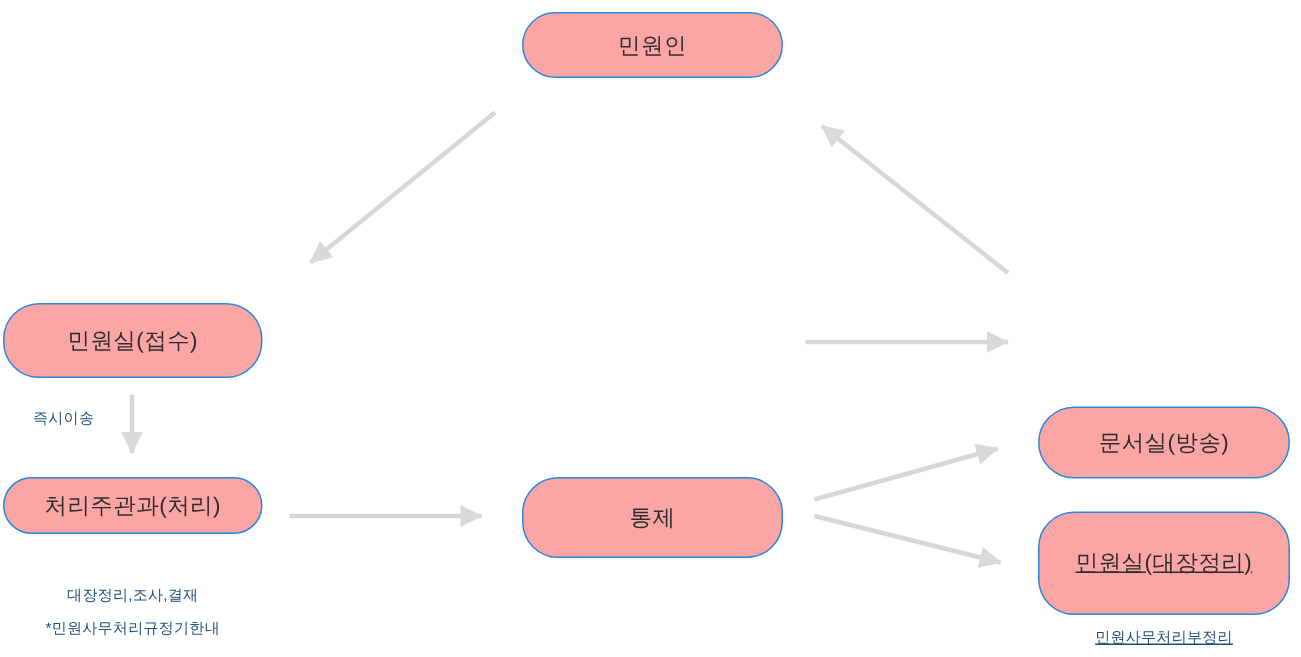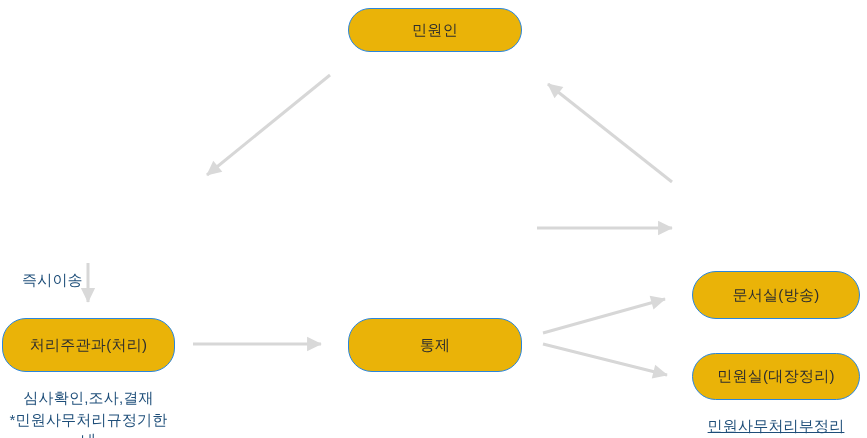--- a/index.html
+++ b/index.html
@@ -9,51 +9,51 @@
     height: 438px;
     background: #ffffff;
     font-family: "Liberation Sans", sans-serif;
     overflow: hidden;
   }
   .node {
     position: absolute;
     box-sizing: border-box;
     border: 1.6px solid #2a86dd;
     border-radius: 24px;
-    background: #eab308;
+    background: #fca5a5;
     display: flex;
     align-items: center;
     justify-content: center;
     font-size: 15px;
     color: #2e2e2e;
     letter-spacing: 0.3px;
     z-index: 2;
   }
   .caption {
     position: absolute;
-    font-size: 15px;
+    font-size: 10px;
     color: #1e4e79;
     letter-spacing: 0.2px;
     z-index: 2;
     line-height: 20px;
   }
   .caption.center { text-align: center; }
   .arrow-layer {
     position: absolute;
     left: 0; top: 0;
     width: 867px; height: 438px;
     z-index: 1;
   }
   
   #node-petitioner   { left: 348px; top: 8px;   width: 174px; height: 44px; }
   #node-reception    { left: 2px;   top: 202px; width: 173px; height: 50px; }
-  #node-handler      { left: 2px;   top: 318px; width: 173px; height: 54px; }
+  #node-handler      { left: 2px;   top: 318px; width: 173px; height: 38px; }
   #node-control      { left: 348px; top: 318px; width: 174px; height: 54px; }
   #node-document     { left: 692px; top: 271px; width: 168px; height: 48px; }
-  #node-ledger       { left: 692px; top: 353px; width: 168px; height: 47px; }
+  #node-ledger       { left: 692px; top: 341px; width: 168px; height: 69px; text-decoration: underline; }
   
   #caption-transfer  { left: 22px;  top: 270px; }
   #caption-review    { left: 2px;   top: 388px; width: 173px; }
   #caption-rule      { left: 2px;   top: 410px; width: 173px; }
   #caption-ledgernote{ left: 692px; top: 416px; width: 168px; text-decoration: underline; }
 </style>
 </head>
 <body>
 
 <div class="canvas">
@@ -68,30 +68,31 @@
     <line x1="672" y1="182" x2="548" y2="84" stroke="#d7d7d7" stroke-width="3" marker-end="url(#ah)"></line>
     <line x1="537" y1="228" x2="672" y2="228" stroke="#d7d7d7" stroke-width="3" marker-end="url(#ah)"></line>
     <line x1="88" y1="263" x2="88" y2="302" stroke="#d7d7d7" stroke-width="3" marker-end="url(#ah)"></line>
     <line x1="193" y1="344" x2="321" y2="344" stroke="#d7d7d7" stroke-width="3" marker-end="url(#ah)"></line>
     <line x1="543" y1="333" x2="665" y2="299" stroke="#d7d7d7" stroke-width="3" marker-end="url(#ah)"></line>
     <line x1="543" y1="344" x2="667" y2="375" stroke="#d7d7d7" stroke-width="3" marker-end="url(#ah)"></line>
   </svg>
 
   <div class="node" id="node-petitioner">민원인</div>
 
+  <div class="node" id="node-reception">민원실(접수)</div>
 
   <div class="node" id="node-handler">처리주관과(처리)</div>
 
   <div class="node" id="node-document">문서실(방송)</div>
 
   <div class="node" id="node-control">통제</div>
 
   <div class="node" id="node-ledger">민원실(대장정리)</div>
 
   <div class="caption" id="caption-transfer">즉시이송</div>
 
-  <div class="caption center" id="caption-review">심사확인,조사,결재</div>
+  <div class="caption center" id="caption-review">대장정리,조사,결재</div>
 
   <div class="caption center" id="caption-rule">*민원사무처리규정기한내</div>
 
   <div class="caption center" id="caption-ledgernote">민원사무처리부정리</div>
 
 </div>
 
 </body></html>

